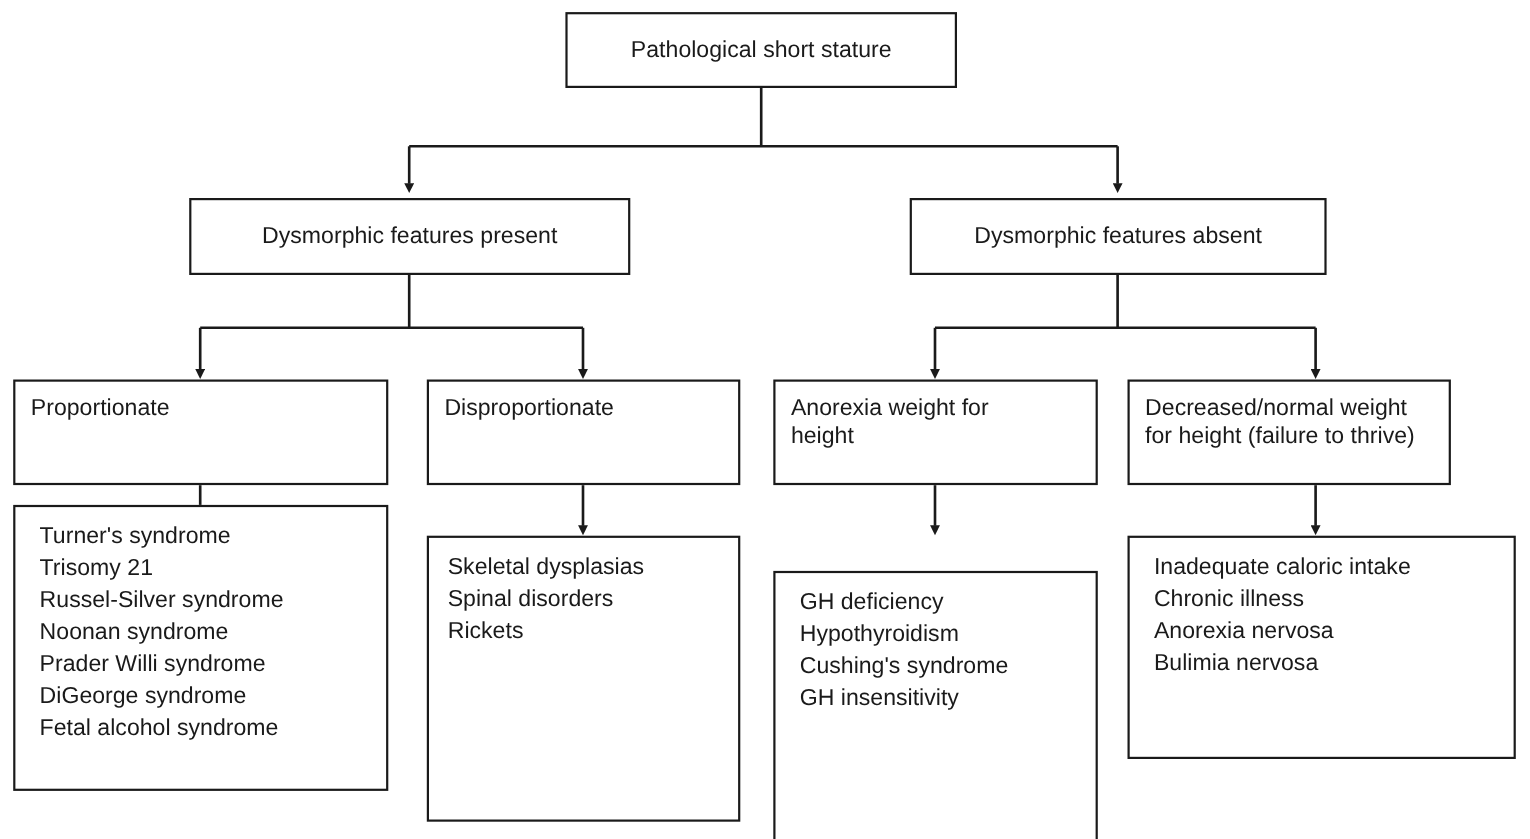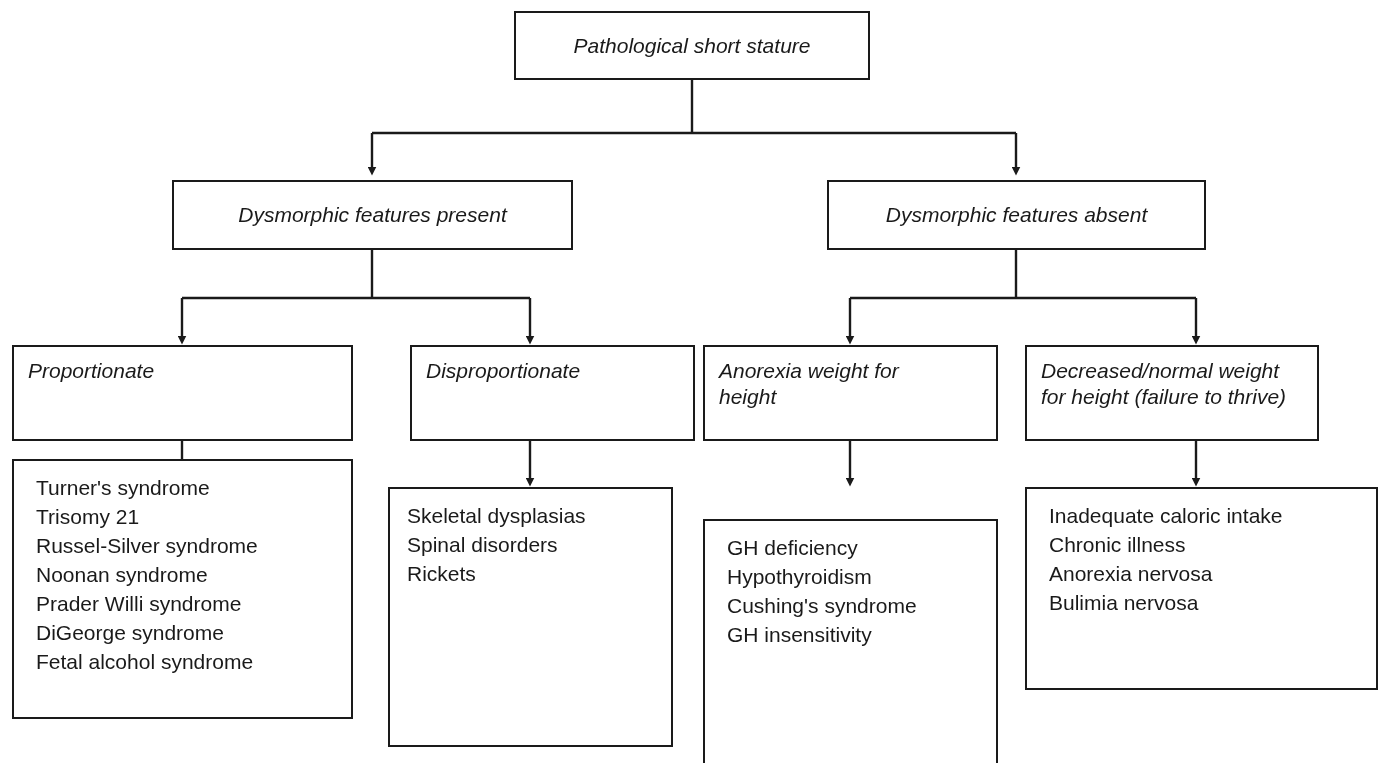--- a/index.html
+++ b/index.html
@@ -39,29 +39,27 @@
     white-space: pre-line;
   }
   
   .node.centered {
     display: flex;
     align-items: center;
     justify-content: center;
   }
   .node.centered .node-label {
     text-align: right;
-    font-style: italic;
   }
   
   .node.topleft {
     padding: 11px 0 0 14px;
   }
   .node.topleft .node-label {
     text-align: left;
-    font-style: italic;
   }
   
   .node.listbox {
     padding: 12px 0 0 22px;
   }
   .list-items {
     margin: 0;
     padding: 0;
     list-style: none;
   }
@@ -116,21 +114,21 @@
   </div>
 
   <div class="node centered" style="left:827px; top:180px; width:379px; height:70px;">
     <span class="node-label">Dysmorphic features absent</span>
   </div>
 
   <div class="node topleft" style="left:12px; top:345px; width:341px; height:96px;">
     <span class="node-label">Proportionate</span>
   </div>
 
-  <div class="node topleft" style="left:388px; top:345px; width:285px; height:96px;margin-left:22px;">
+  <div class="node topleft" style="left:388px; top:345px; width:285px; height:96px;">
     <span class="node-label">Disproportionate</span>
   </div>
 
   <div class="node topleft" style="left:703px; top:345px; width:295px; height:96px;">
     <span class="node-label">Anorexia weight for
 height</span>
   </div>
 
   <div class="node topleft" style="left:1025px; top:345px; width:294px; height:96px;">
     <span class="node-label">Decreased/normal weight

